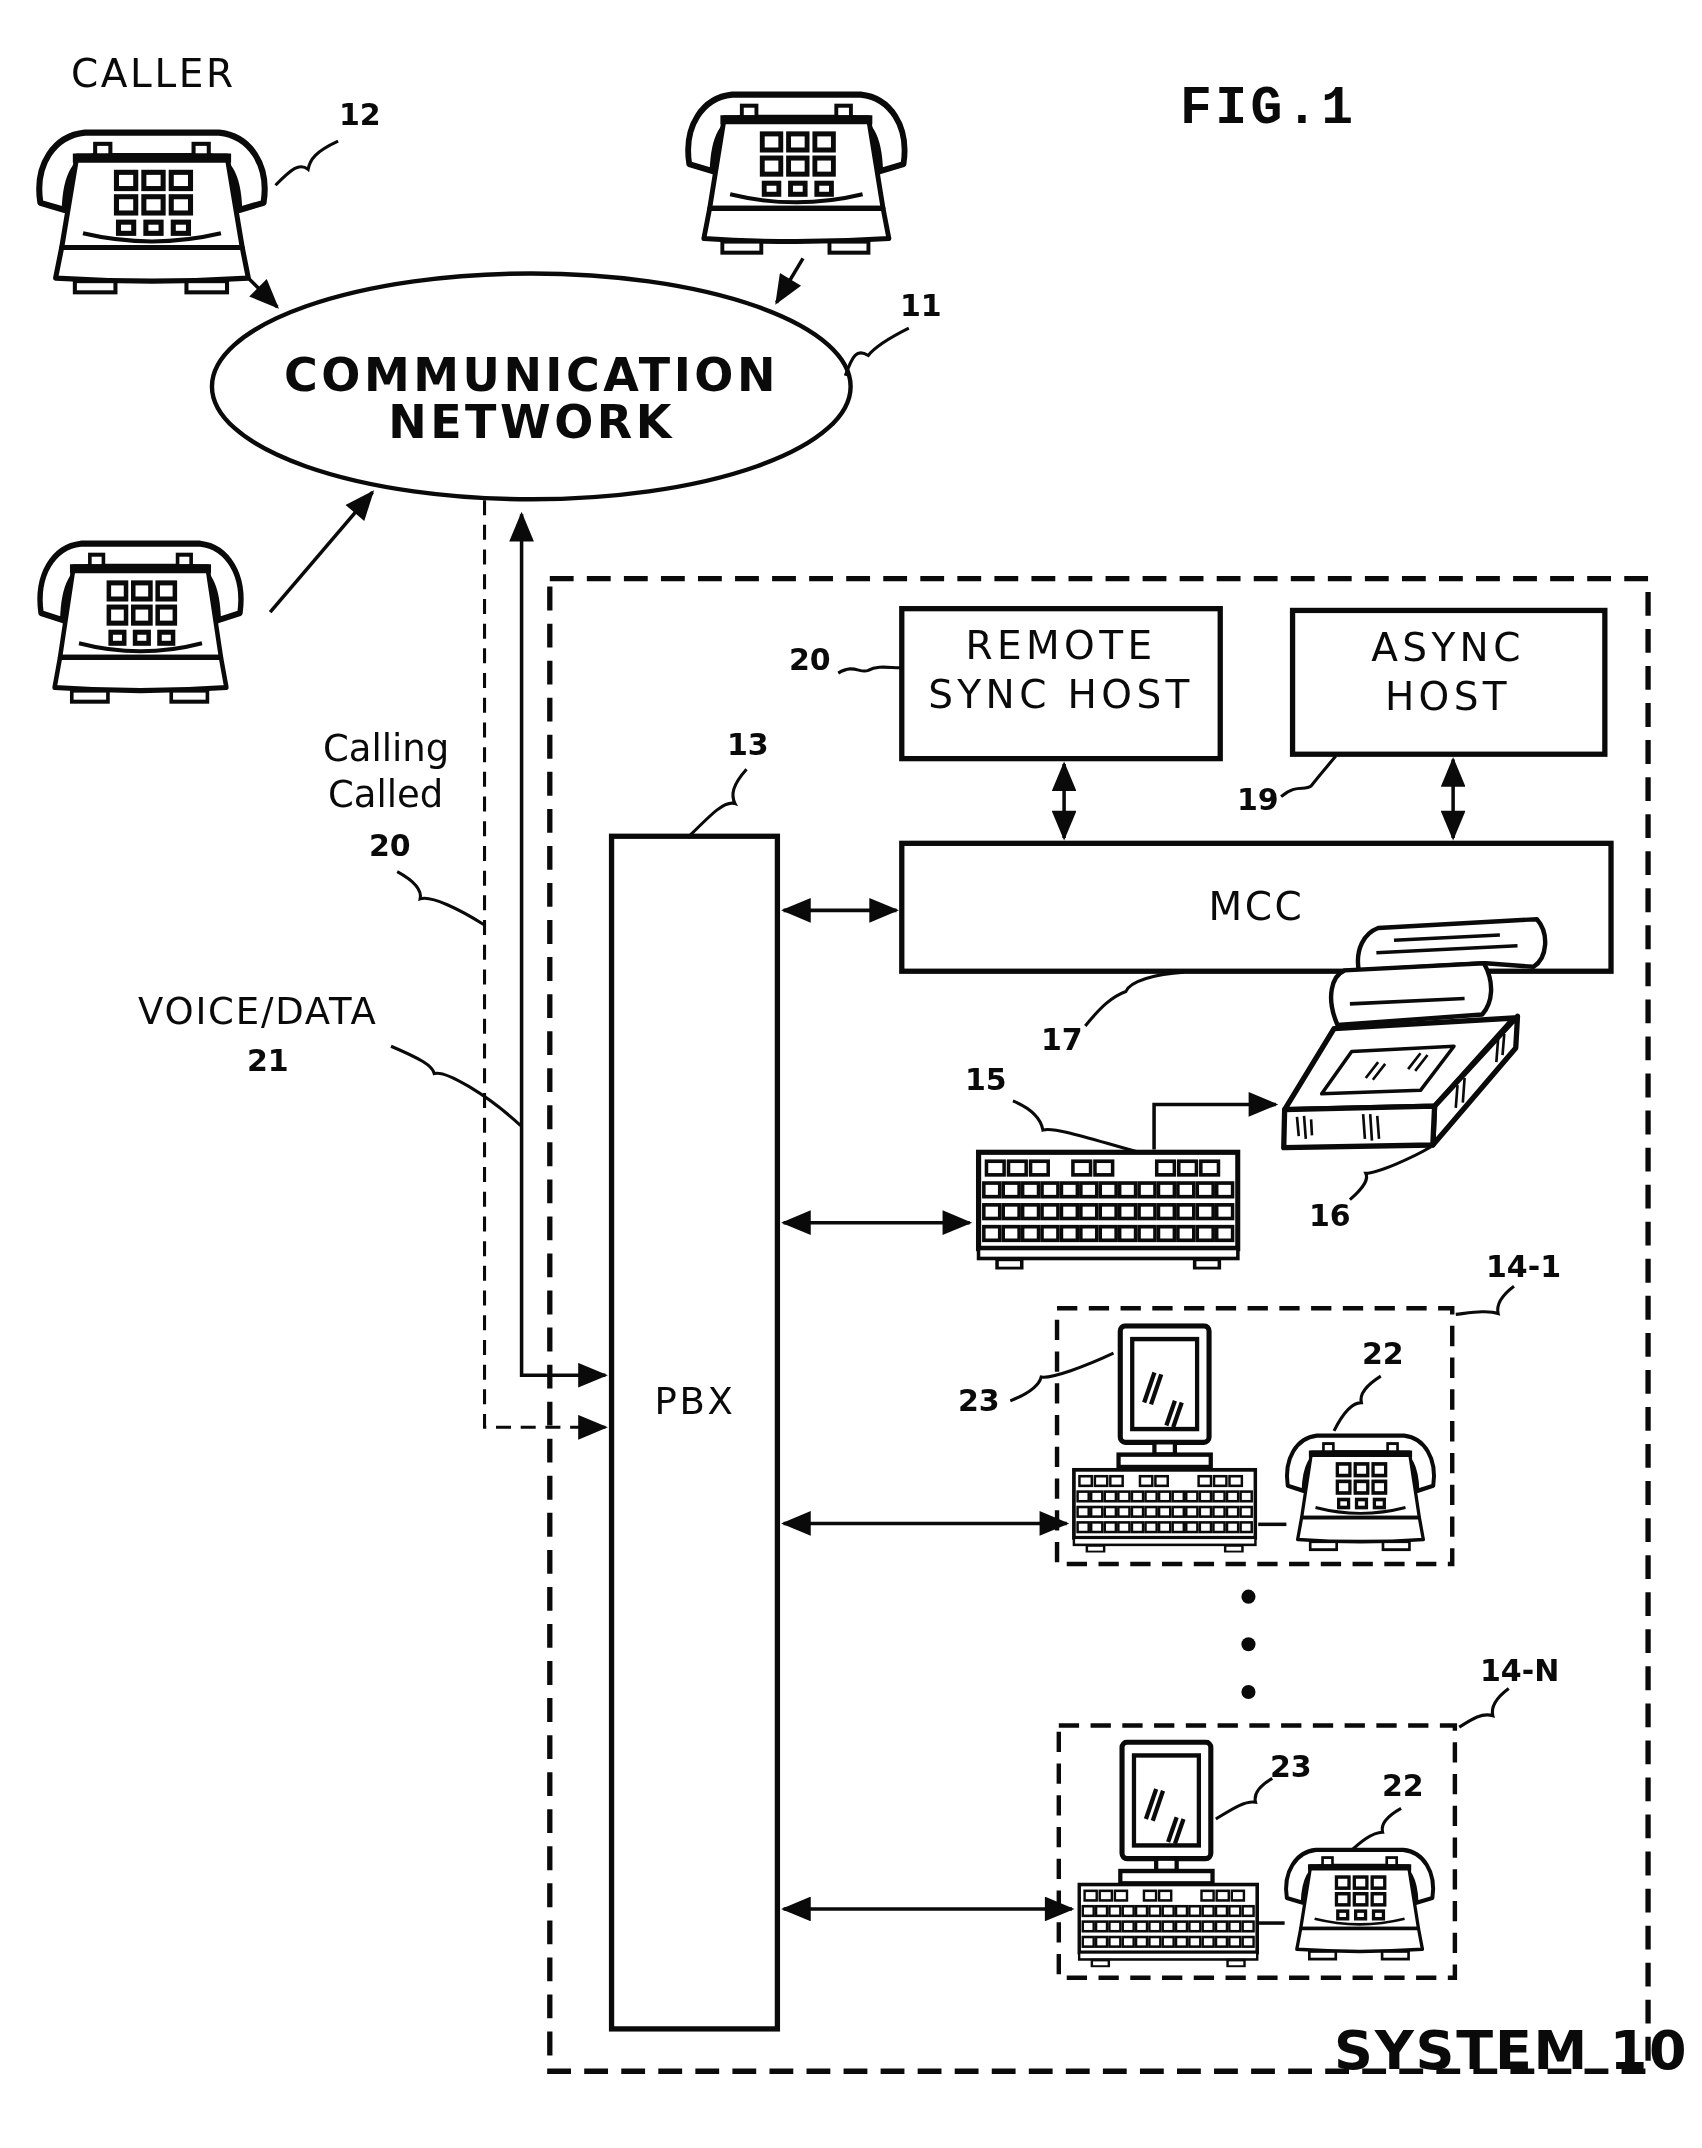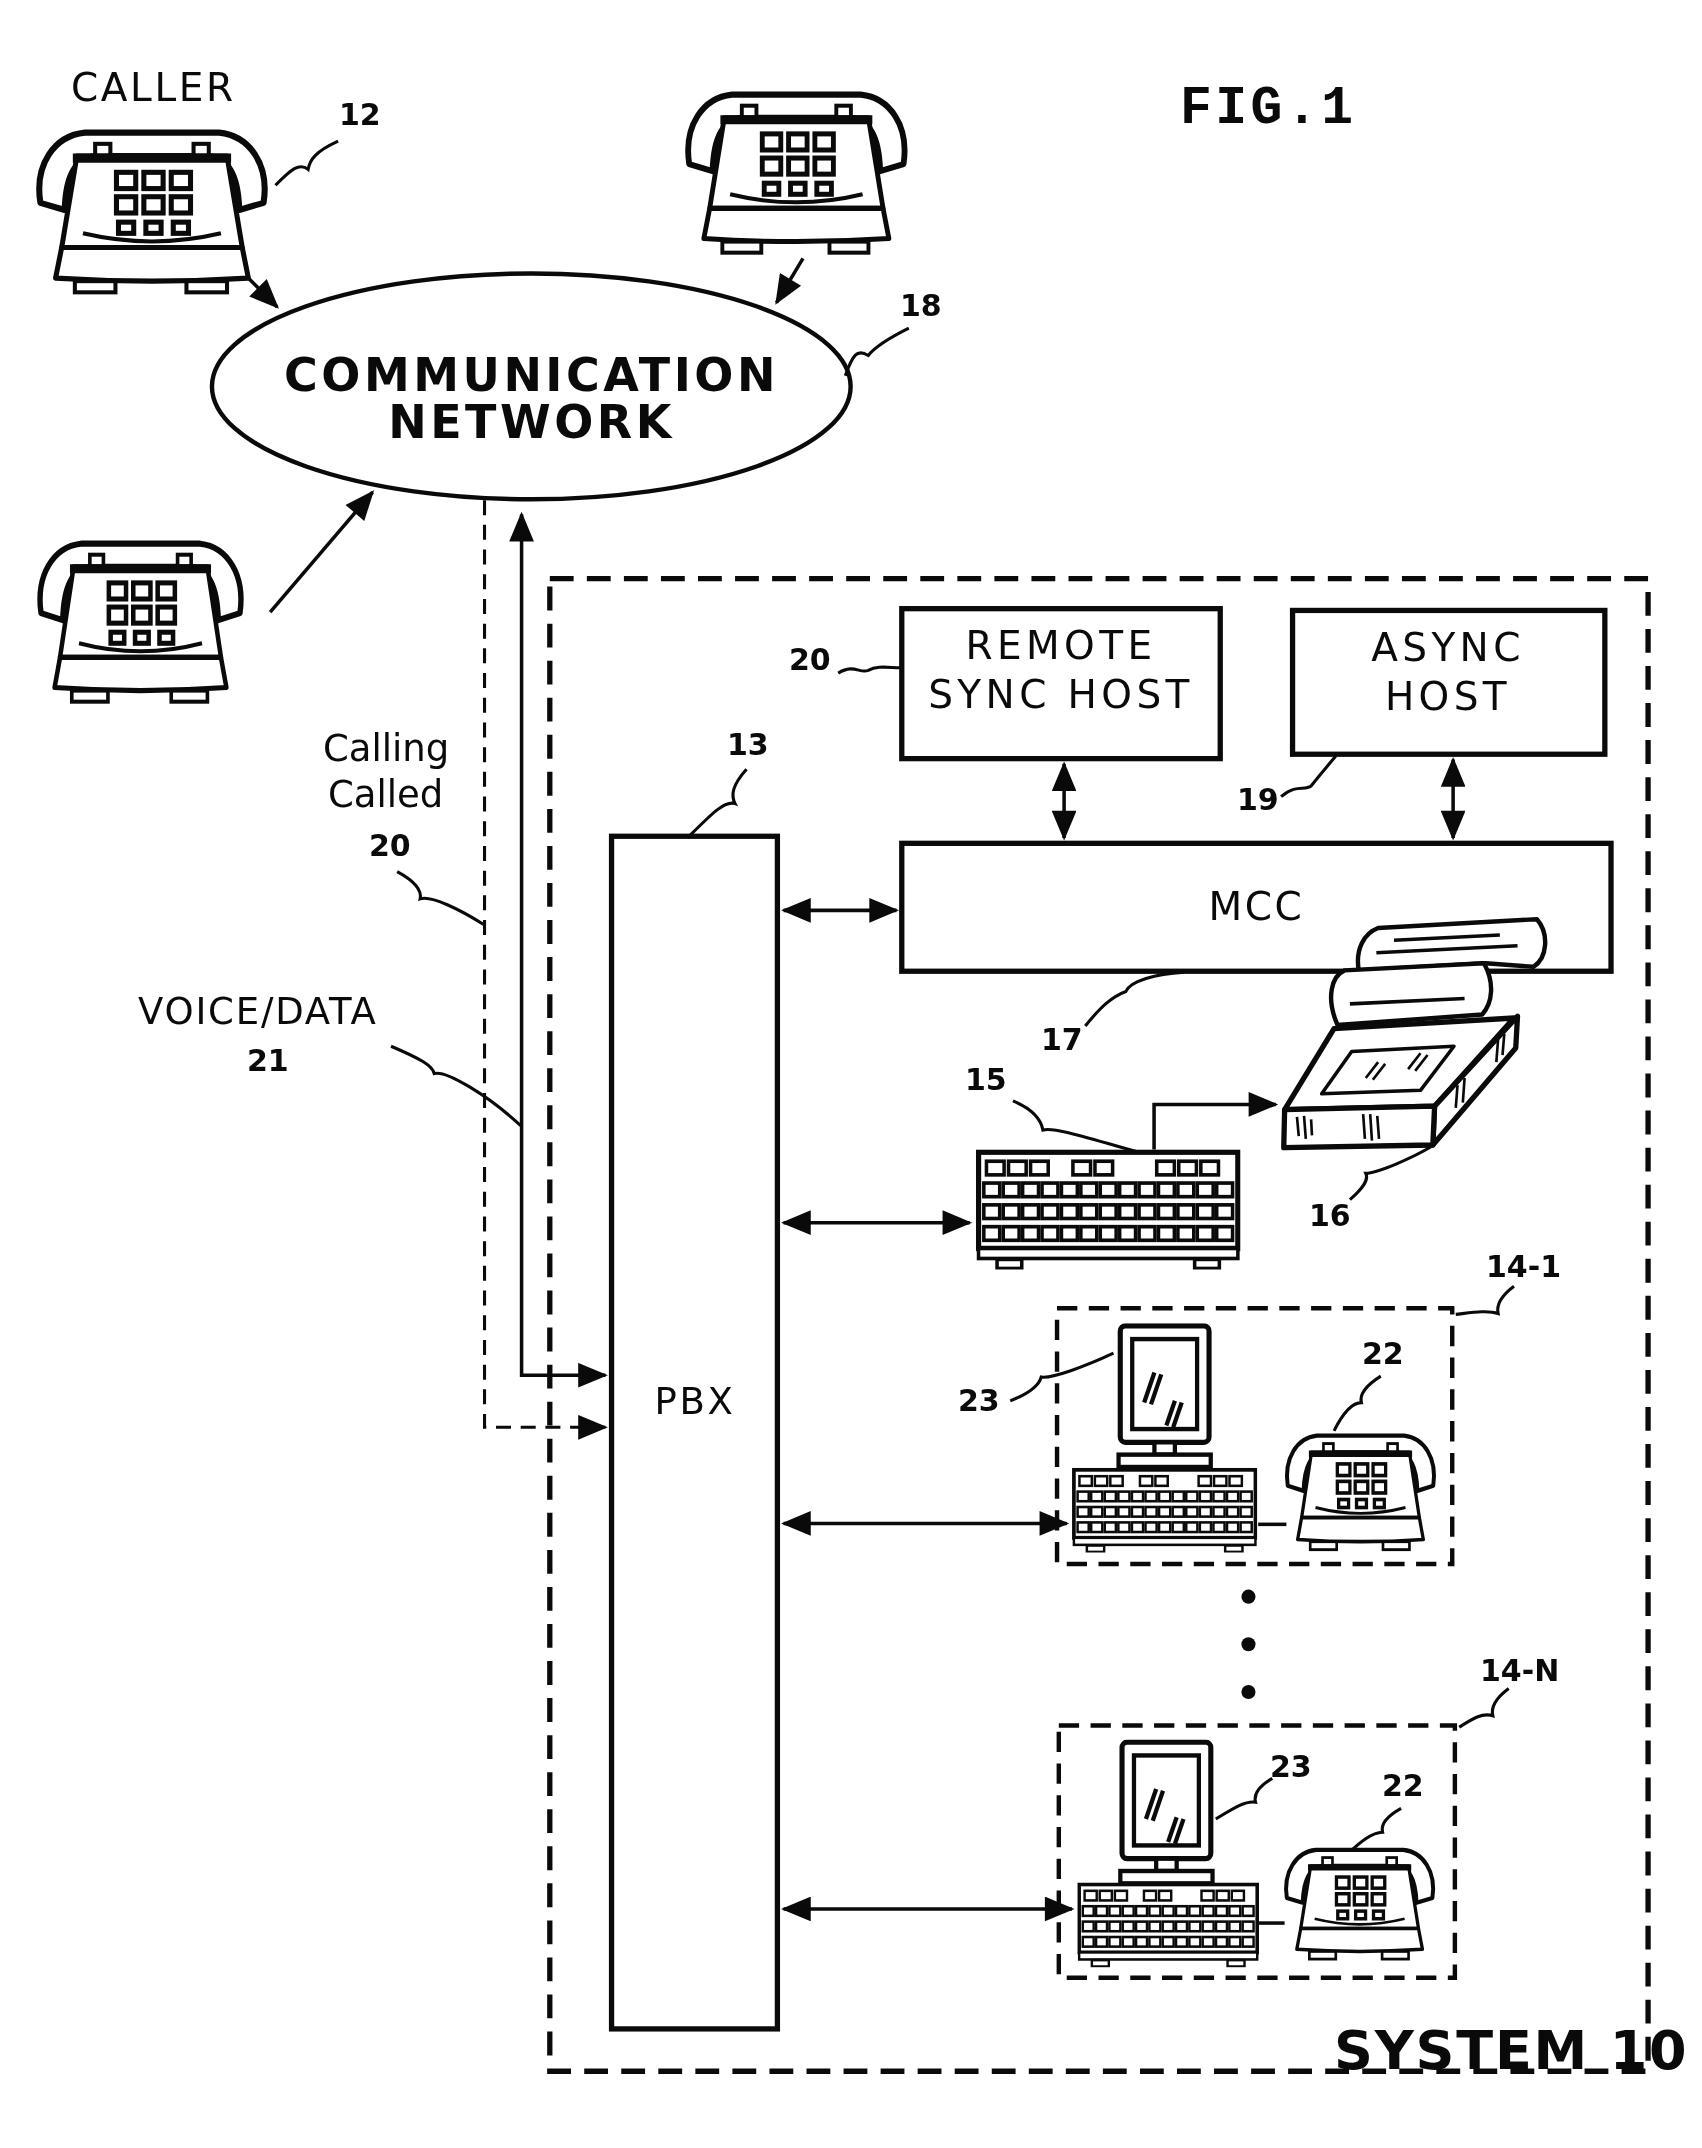--- a/index.html
+++ b/index.html
@@ -204,26 +204,26 @@
         <circle cx="1415" cy="1918" r="8"></circle>
     </g>
 
     <use href="#monitor" x="1262" y="1972" width="120" height="168"></use>
     <use href="#console" x="1221" y="2134" width="206" height="96"></use>
     <use href="#phone" x="1451" y="2090" width="180" height="134"></use>
   </svg>
 
   <div class="lbl fig" style="left:1180px;top:39px;">FIG.1</div>
 
-  <div class="lbl t44 ls3" style="left:71px;top:65px;">CALLER</div>
+  <div class="lbl t44 ls3" style="left:71px;top:51px;">CALLER</div>
   <div class="lbl ref" style="left:339px;top:97px;">12</div>
 
   <div class="lbl t43 c" style="left:205px;top:348px;width:653px;">COMMUNICATION</div>
   <div class="lbl t43 c" style="left:205px;top:395px;width:653px;">NETWORK</div>
-  <div class="lbl ref" style="left:900px;top:288px;">18</div>
+  <div class="lbl ref" style="left:900px;top:288px;">11</div>
 
   <div class="lbl t42" style="left:323px;top:727px;">Calling</div>
   <div class="lbl t42" style="left:328px;top:773px;">Called</div>
   <div class="lbl ref" style="left:369px;top:828px;">20</div>
 
   <div class="lbl t42 ls2" style="left:138px;top:990px;">VOICE/DATA</div>
   <div class="lbl ref" style="left:247px;top:1043px;">21</div>
 
   <div class="lbl ref" style="left:789px;top:642px;">20</div>
   <div class="lbl t44 ls5 c" style="left:902px;top:623px;width:318px;">REMOTE</div>

